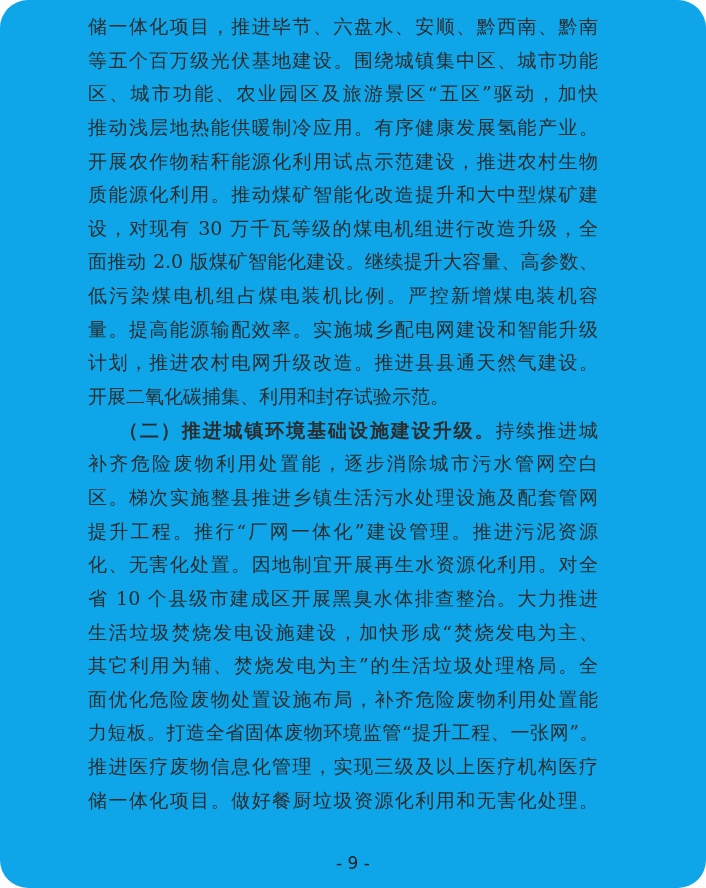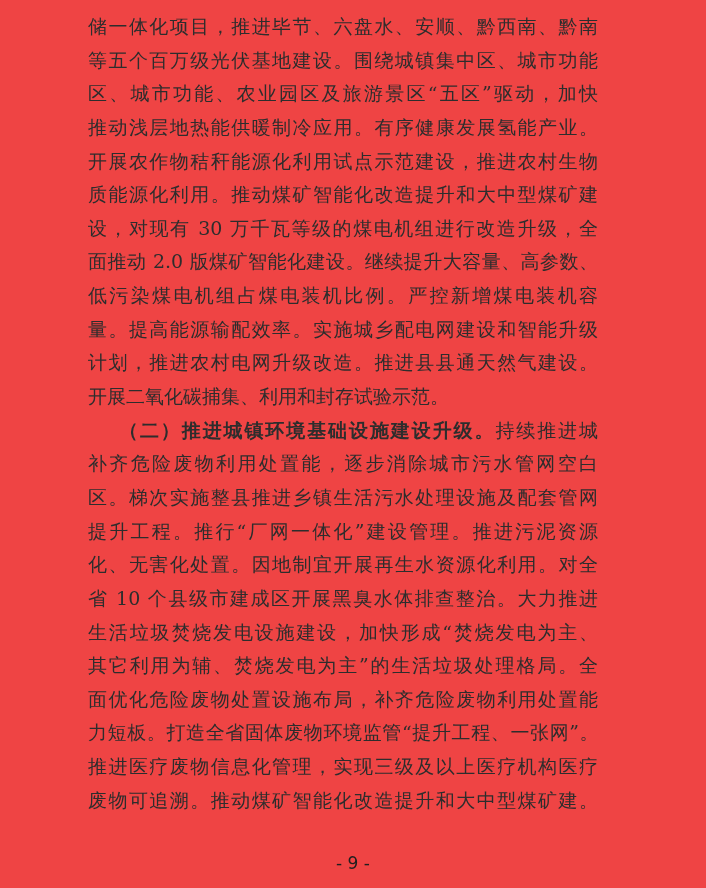--- a/index.html
+++ b/index.html
@@ -5,22 +5,23 @@
   * { margin: 0; padding: 0; box-sizing: border-box; }
   html, body { width: 706px; height: 888px; }
   body {
     background: #fdfdfd;
     font-family: "DejaVu Serif", "Liberation Serif", serif;
   }
   .page {
     position: relative;
     width: 706px;
     height: 888px;
-    background: #ef4444;
+    background: #0ea5e9;
     overflow: hidden;
+    border-radius: 28px;
   }
   .text-block {
     position: absolute;
     left: 88px;
     top: 10px;
     width: 510px;
   }
   .line {
     font-size: 19px;
     height: 33.65px;
@@ -70,16 +71,16 @@
       <div class="line fill">补齐危险废物利用处置能，逐步消除城市污水管网空白</div>
       <div class="line fill">区。梯次实施整县推进乡镇生活污水处理设施及配套管网</div>
       <div class="line fill">提升工程。推行“厂网一体化”建设管理。推进污泥资源</div>
       <div class="line fill">化、无害化处置。因地制宜开展再生水资源化利用。对全</div>
       <div class="line fill">省 10 个县级市建成区开展黑臭水体排查整治。大力推进</div>
       <div class="line fill">生活垃圾焚烧发电设施建设，加快形成“焚烧发电为主、</div>
       <div class="line fill">其它利用为辅、焚烧发电为主”的生活垃圾处理格局。全</div>
       <div class="line fill">面优化危险废物处置设施布局，补齐危险废物利用处置能</div>
       <div class="line fill tight">力短板。打造全省固体废物环境监管“提升工程、一张网”。</div>
       <div class="line fill">推进医疗废物信息化管理，实现三级及以上医疗机构医疗</div>
-      <div class="line fill">废物可追溯。推动煤矿智能化改造提升和大中型煤矿建。</div>
+      <div class="line fill">储一体化项目。做好餐厨垃圾资源化利用和无害化处理。</div>
     </div>
   <div class="page-number">- 9 -</div>
 </div>
 
 </body></html>

